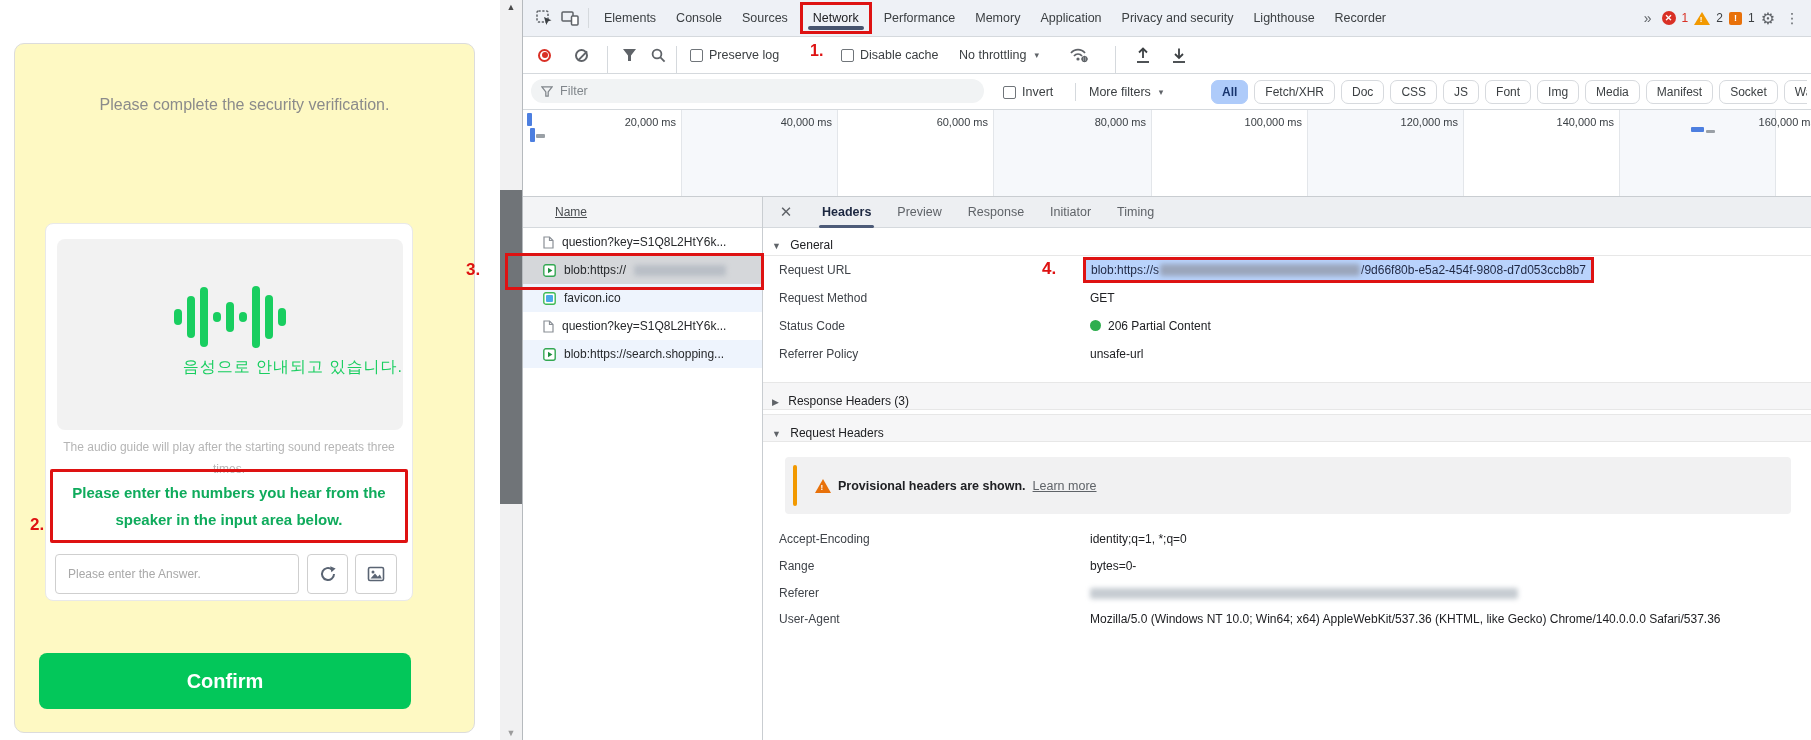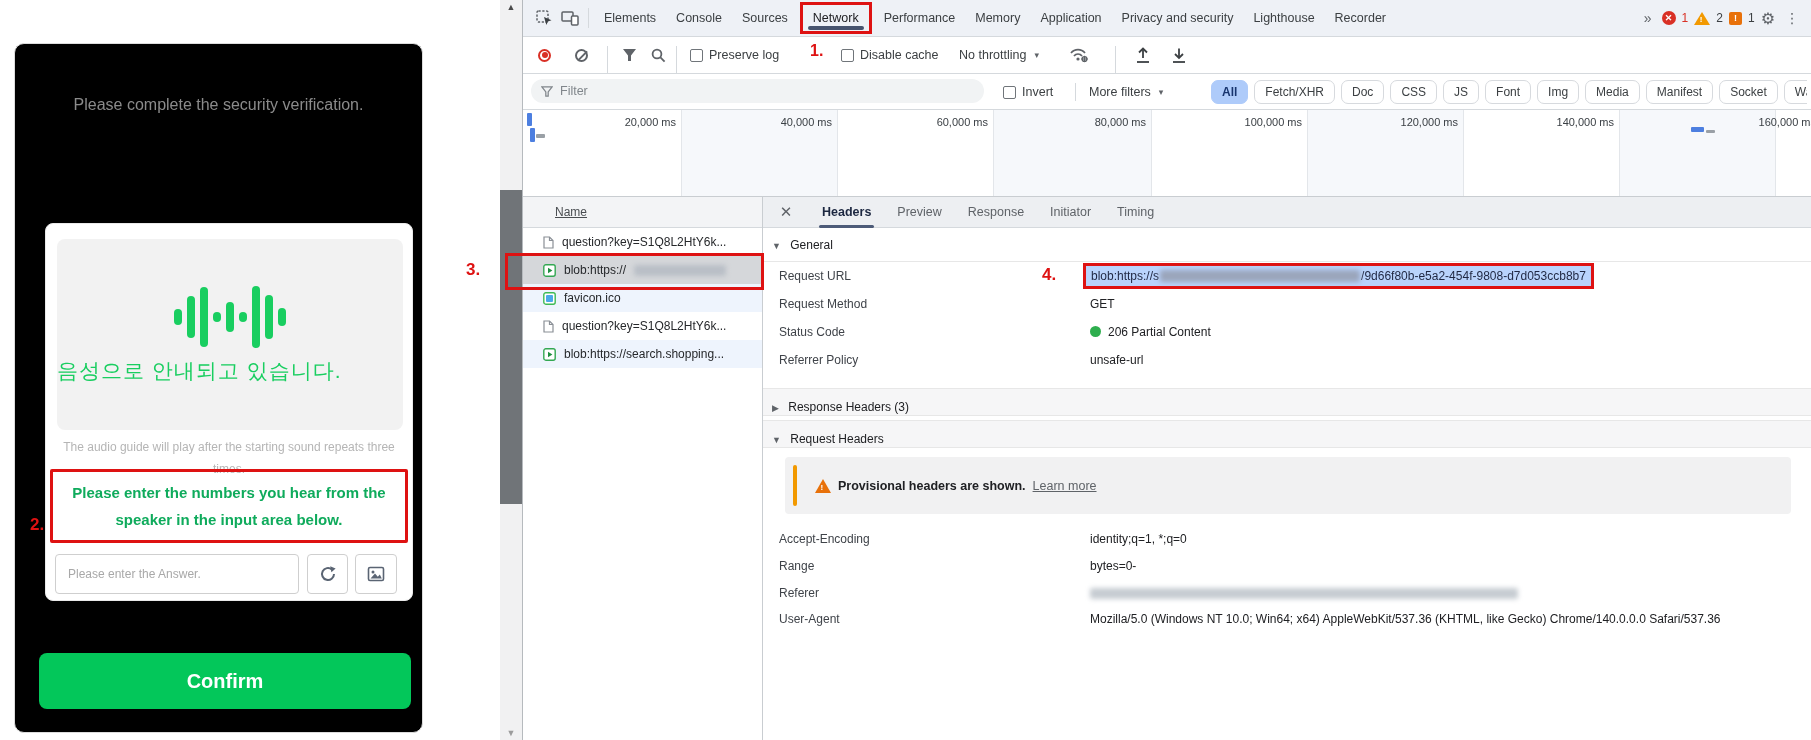--- a/index.html
+++ b/index.html
@@ -2,28 +2,28 @@
 <html><head>
 <meta charset="utf-8">
 <style>
   * { margin:0; padding:0; box-sizing:border-box; }
   html,body { width:1811px; height:740px; overflow:hidden; background:#fff;
               font-family:"Liberation Sans", sans-serif; }
   .abs { position:absolute; }
   #stage { position:relative; width:1811px; height:740px; background:#fff; }
 
   
-  #card { left:14px; top:43px; width:409px; height:690px; border:1px solid #dcdcdc; border-radius:10px; background:#000000; }
+  #card { left:14px; top:43px; width:461px; height:690px; border:1px solid #dcdcdc; border-radius:10px; background:#fef9c3; }
   .card-title { left:0; right:0; top:52px; text-align:center; font-size:16px; color:#8b8b8b; }
   .card-desc  { left:20px; right:20px; top:92px; text-align:center; font-size:15px; color:#8b8b8b; line-height:1.8; }
   #audio-section { left:30px; top:179px; width:368px; height:378px; border:1px solid #e9e9e9; border-radius:8px; background:#fff; }
   #audio-box { left:11px; top:15px; width:346px; height:191px; background:#f2f2f2; border-radius:8px; }
   #waveform { left:0; right:0; top:46px; height:64px; display:flex; align-items:center; justify-content:center; gap:5px; }
   #waveform i { display:block; width:8px; border-radius:4px; background:#19ce60; }
-  .korean-line { left:0; right:0; top:118px; text-align:left; font-size:21px; color:#19ce60; letter-spacing:1px; }
+  .korean-line { left:0; right:0; top:118px; text-align:right; font-size:16px; color:#19ce60; letter-spacing:1px; }
   .audio-guide { left:8px; right:8px; top:212px; text-align:center; font-size:12px; color:#b5b5b5; line-height:1.85; }
   #redbox2 { left:4px; top:245px; width:358px; height:74px; border:3px solid #de1212; border-radius:2px;
              display:flex; align-items:center; justify-content:center; }
   #instruction { text-align:center; font-size:15px; font-weight:bold; color:#0fab5c; line-height:27px; padding:0 14px; }
   .ann { color:#de1212; font-weight:bold; font-size:17px; z-index:30; }
   #ann2 { left:15px; top:471px; }
   #answer-input { left:9px; top:330px; width:244px; height:40px; border:1px solid #cfcfcf; border-radius:4px;
                   font-size:12px; color:#555; padding:0 12px; outline:none; }
   #answer-input::placeholder { color:#a8a8a8; }
   .cap-btn { top:330px; width:41px; height:40px; border:1px solid #cfcfcf; border-radius:4px; background:#fff;
@@ -109,21 +109,21 @@
 
   
   #details { left:240px; top:0; right:0; bottom:0; background:#fff; }
   #det-tabbar { left:0; top:0; right:0; height:31px; background:#edeff2; border-bottom:1px solid #d5d9dd;
                 display:flex; align-items:center; }
   #det-close { width:46px; text-align:center; font-size:15px; color:#5f6368; cursor:pointer; }
   .det-tab { padding:0 13px; height:31px; line-height:30px; color:#5f6368; cursor:pointer; position:relative; }
   .det-tab.sel { color:#1c2740; font-weight:bold; }
   .det-tab.sel .underline { position:absolute; left:10px; right:10px; bottom:0; height:3px; background:#4d5b78; border-radius:2px; }
   #det-content { left:0; top:31px; right:0; bottom:0; background:#fff; font-size:12px; color:#202124; }
-  .sec-title { height:34px; line-height:34px; padding-left:9px; border-bottom:1px solid #e7e7e7; color:#202124; }
+  .sec-title { height:28px; line-height:34px; padding-left:9px; border-bottom:1px solid #e7e7e7; color:#202124; }
   .tri { font-size:9px; color:#5f6368; margin-right:6px; }
   .kv { height:28px; }
   .kv .k { left:16px; top:0; line-height:28px; color:#3f4349; }
   .kv .v { left:327px; top:0; line-height:28px; color:#202124; }
   #url-row { height:28px; }
   #redbox4 { left:320px; top:1px; border:3px solid #de1212; display:inline-flex; align-items:center; }
   #url-hl { background:#b9d3fc; display:inline-flex; align-items:center; padding:3px 5px; color:#1f2742; }
   #ann4 { left:279px; top:3px; }
   .hdr-group { height:28px; line-height:37px; background:#f6f6f7; border-top:1px solid #e7e7e7; border-bottom:1px solid #e7e7e7;
                padding-left:9px; color:#202124; }

